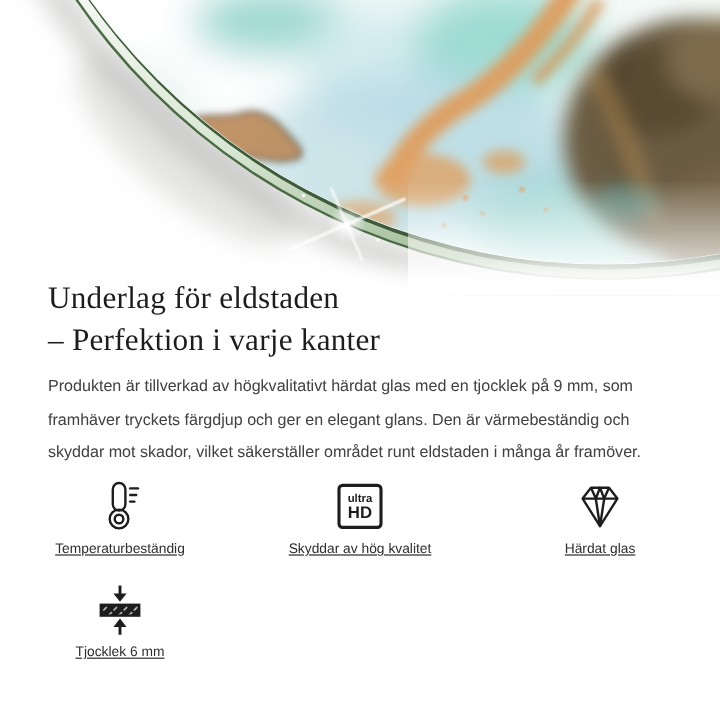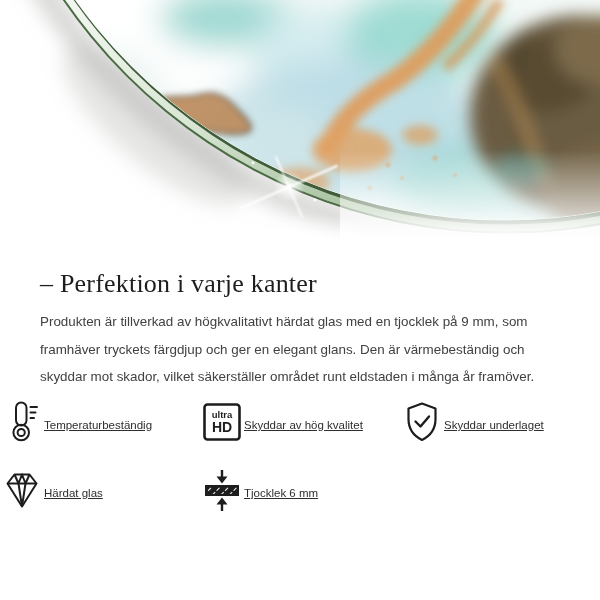--- a/index.html
+++ b/index.html
@@ -2,21 +2,21 @@
 <html><head>
 <meta charset="utf-8">
 <style>
   html,body{margin:0;padding:0;}
   body{width:600px;height:600px;background:#ffffff;font-family:"Liberation Sans",sans-serif;overflow:hidden;}
   .page{position:relative;width:600px;height:600px;background:#fff;overflow:hidden;}
   .hero{position:absolute;top:0;left:0;width:600px;height:246px;}
   .heading{position:absolute;left:40px;top:231px;margin:0;font-family:"Liberation Serif","DejaVu Serif",serif;font-weight:400;font-size:26px;line-height:35px;color:#1d1d1d;letter-spacing:.2px;}
   .desc{position:absolute;left:40px;top:308px;width:535px;margin:0;font-size:13.4px;line-height:27.5px;color:#414141;}
   .features{position:absolute;left:0;top:398px;width:600px;display:grid;grid-template-columns:repeat(3,1fr);row-gap:20px;}
-  .feature{display:flex;flex-direction:row;align-items:center;}
+  .feature{display:flex;flex-direction:column;align-items:center;}
   .icon-box{height:48px;display:flex;align-items:center;justify-content:center;}
   .feature-label{margin-top:6px;font-size:11.5px;color:#2e2e2e;text-decoration:underline;}
   .ficon{stroke:#1d1d1d;fill:none;stroke-width:2;}
   .ficon text{stroke:none;fill:#1d1d1d;font-family:"Liberation Sans",sans-serif;}
 </style>
 </head>
 <body>
 
 <div class="page">
 
@@ -128,21 +128,21 @@
         <line x1="241" y1="208" x2="337" y2="166" stroke-width="2.2"></line>
         <line x1="276" y1="157" x2="302" y2="217" stroke-width="1.7"></line>
       </g>
       <circle cx="289" cy="187" r="2.4" fill="#ffffff"></circle>
       <circle cx="253" cy="163" r="1.4" fill="#ffffff" opacity="0.9"></circle>
       <circle cx="315" cy="200" r="1.4" fill="#ffffff" opacity="0.85"></circle>
     </g>
   </svg>
 
   <h1 class="heading">
-    <br>
+    <span>Underlag för eldstaden</span><br>
     <span>– Perfektion i varje kanter</span>
   </h1>
 
   <p class="desc">Produkten är tillverkad av högkvalitativt härdat glas med en tjocklek på 9 mm, som framhäver tryckets färgdjup och ger en elegant glans. Den är värmebeständig och skyddar mot skador, vilket säkerställer området runt eldstaden i många år framöver.</p>
 
   <div class="features">
 
     <div class="feature">
       <div class="icon-box">
         <svg class="ficon" width="44" height="46" viewBox="0 0 44 46" stroke-linecap="round">
@@ -161,29 +161,20 @@
       <div class="icon-box">
         <svg class="ficon" width="44" height="46" viewBox="0 0 44 46">
           <rect x="4.5" y="5.5" width="35" height="35" rx="3" stroke-width="2.6"></rect>
           <text x="22" y="19" text-anchor="middle" font-size="9.5" font-weight="700">ultra</text>
           <text x="22" y="33" text-anchor="middle" font-size="14" font-weight="700">HD</text>
         </svg>
       </div>
       <div class="feature-label">Skyddar av hög kvalitet</div>
     </div>
 
-    <div class="feature">
-      <div class="icon-box">
-        <svg class="ficon" width="44" height="46" viewBox="0 0 44 46" stroke-linejoin="round" stroke-linecap="round">
-          <path d="M22 4.5 L35.5 9.5 L35.5 20 C35.5 30.5 30 37 22 41 C14 37 8.5 30.5 8.5 20 L8.5 9.5 Z" stroke-width="2.2"></path>
-          <path d="M15.5 22.5 L20.5 27.5 L29 17.5" stroke-width="2.4"></path>
-        </svg>
-      </div>
-      <div class="feature-label">Skyddar underlaget</div>
-    </div>
 
     <div class="feature">
       <div class="icon-box">
         <svg class="ficon" width="44" height="44" viewBox="0 0 44 44" stroke-width="1.8" stroke-linejoin="round">
           <path d="M7.5 15.5 L14.5 6.5 L29.5 6.5 L36.5 15.5 L22 38.5 Z"></path>
           <path d="M7.5 15.5 L36.5 15.5"></path>
           <path d="M14.5 6.5 L18.5 15.5 L22 6.5 L25.5 15.5 L29.5 6.5"></path>
           <path d="M18.5 15.5 L22 38.5 M25.5 15.5 L22 38.5"></path>
         </svg>
       </div>

